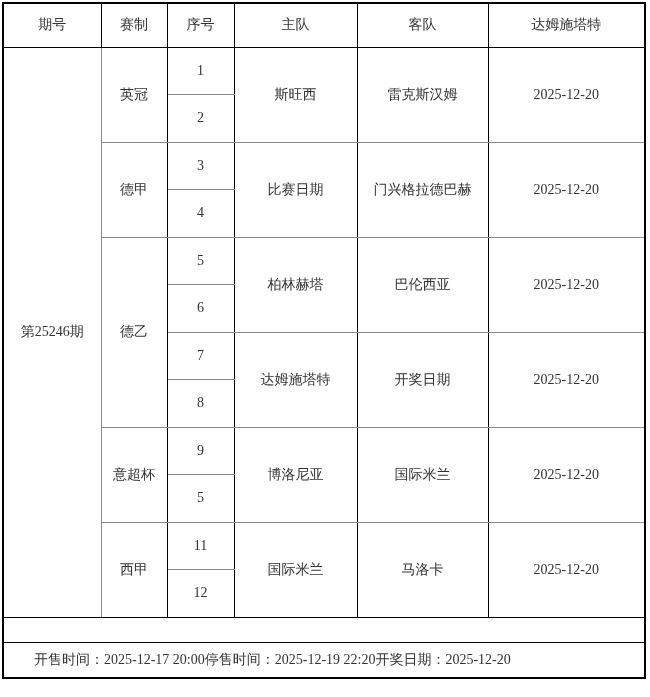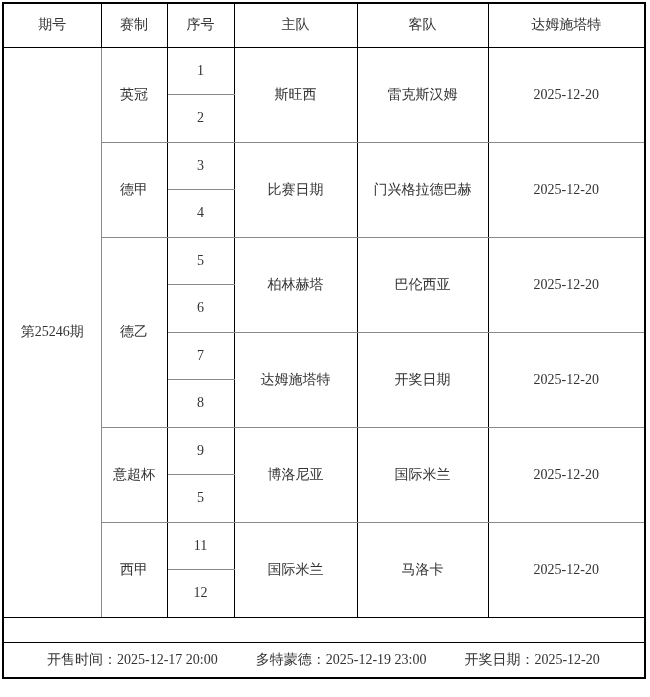--- a/index.html
+++ b/index.html
@@ -46,22 +46,21 @@
   
   td.end { border-bottom-color: #000000; }
   tr.r { height: 47.5px; }
   tr.spacer-row { height: 25px; }
   tr.spacer-row td { border-bottom-color: #000000; }
   tr.footer-row { height: 36px; }
   tr.footer-row td { border-top-color: #000000; }
   .footer-line {
     display: flex;
     align-items: center;
-    padding-left: 43px;
-    gap: 38px;
+    padding-left: 30px;
     text-align: left;
   }
   .footer-item { white-space: nowrap; }
 </style>
 </head>
 <body>
 
 <table class="sched">
   <colgroup>
     <col style="width:98px">
@@ -148,19 +147,19 @@
   </tr>
 
   <tr class="spacer-row">
     <td colspan="6"></td>
   </tr>
 
   <tr class="footer-row">
     <td colspan="6">
       <div class="footer-line">
         <span class="footer-item"><span>开售时间：</span><span>2025-12-17 20:00</span></span>
-        <span class="footer-item"><span>多特蒙德：</span><span>2025-12-19 23:00</span></span>
+        <span class="footer-item"><span>停售时间：</span><span>2025-12-19 22:20</span></span>
         <span class="footer-item"><span>开奖日期：</span><span>2025-12-20</span></span>
       </div>
     </td>
   </tr>
 </tbody>
   </table>
 
 </body></html>

